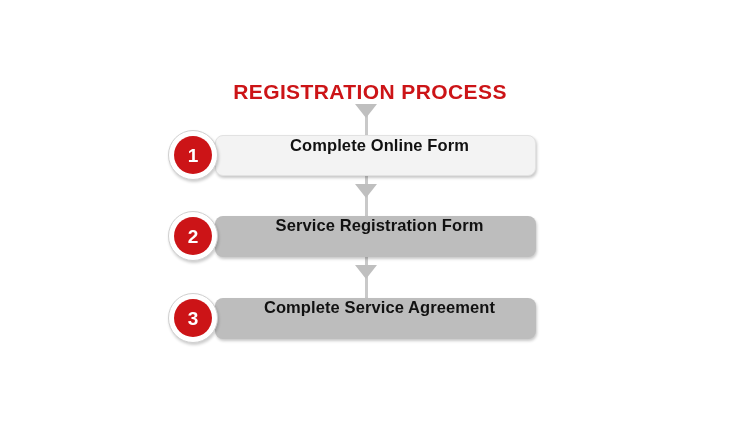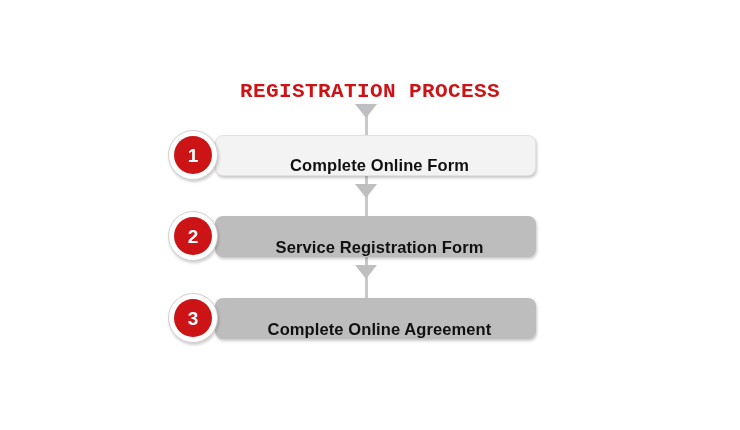--- a/index.html
+++ b/index.html
@@ -25,21 +25,21 @@
   .title {
     position: absolute;
     left: 0;
     top: 80px;
     width: 740px;
     text-align: center;
     font-size: 21px;
     font-weight: bold;
     letter-spacing: 0.4px;
     color: #cc1417;
-    font-family: Liberation Mono, monospace;
+    font-family: Liberation Sans, sans-serif;
     white-space: nowrap;
     user-select: none;
   }
 
   
   .connector {
     position: absolute;
     left: 365px;           
     width: 3px;
     background: #c9c9c9;
@@ -74,21 +74,21 @@
 
   .bar {
     position: absolute;
     left: 47px;
     top: 5px;
     width: 321px;
     height: 41px;
     box-sizing: border-box;
     border-radius: 8px;
     display: flex;
-    align-items: flex-end;
+    align-items: flex-start;
     justify-content: center;
     box-shadow: 1px 2px 3px rgba(0,0,0,0.22);
   }
   .bar-light {
     background: #f3f3f3;
     border: 1px solid #e2e2e2;
   }
   .bar-gray {
     background: #bdbdbd;
   }
@@ -170,21 +170,21 @@
     </div>
     <div class="badge">
       <div class="badge-inner">
         <span class="badge-num">2</span>
       </div>
     </div>
   </div>
 
   <div class="step step-3">
     <div class="bar bar-gray">
-      <span class="bar-label">Complete Online Agreement</span>
+      <span class="bar-label">Complete Service Agreement</span>
     </div>
     <div class="badge">
       <div class="badge-inner">
         <span class="badge-num">3</span>
       </div>
     </div>
   </div>
 
 </div>
 

